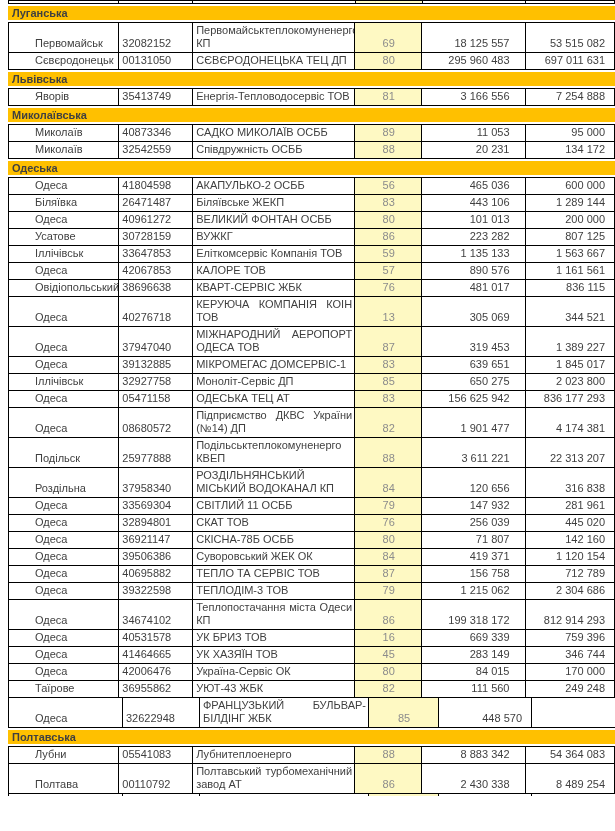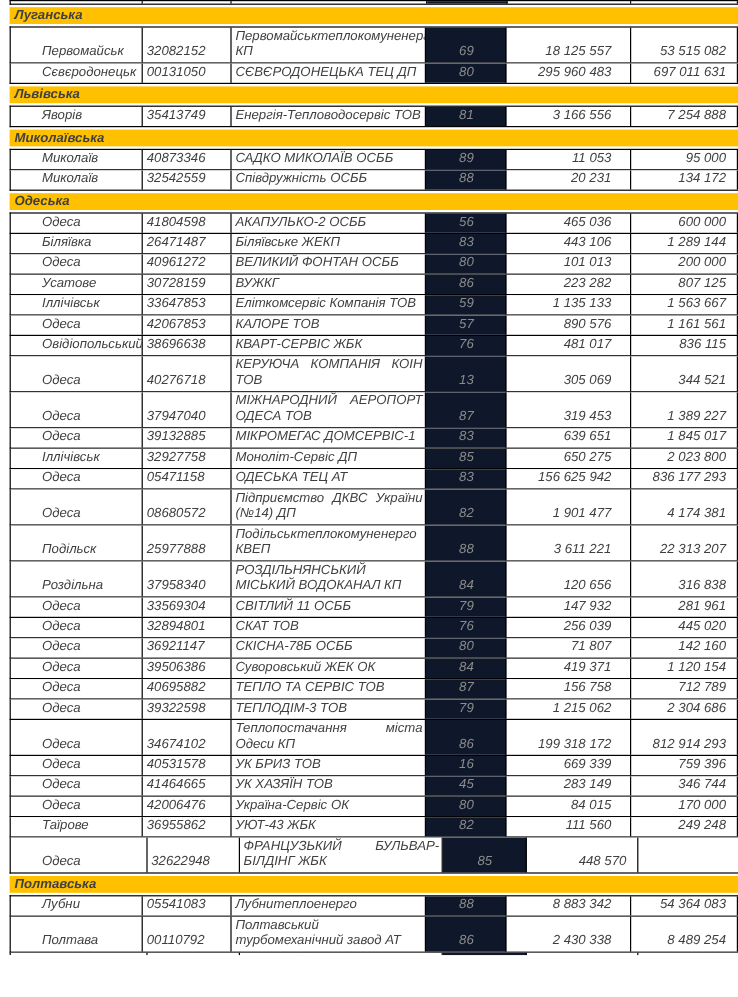--- a/index.html
+++ b/index.html
@@ -4,21 +4,20 @@
 <style>
   html,body{margin:0;padding:0;background:#ffffff;}
   .page{
     position:relative;
     width:615px;height:796px;
     overflow:hidden;
     background:#ffffff;
     font-family:"Liberation Sans", sans-serif;
     font-size:11px;
     color:#3f3f3f;
-    font-style:italic;
   }
   .table-wrap{position:absolute;left:8px;top:0;width:607px;}
   
   .data-row{
     display:flex;
     width:607px;
     box-sizing:border-box;
     border-left:1px solid #000;
     border-bottom:1px solid #000;
     background:#fff;
@@ -29,21 +28,21 @@
     border-right:1px solid #000;
     display:flex;
     align-items:flex-end;
     line-height:13px;
     padding:1px 2px 2px 3px;
     overflow:hidden;
   }
   .c-city  {width:91px;margin-left:23px;}
   .c-code  {width:77px;}
   .c-name  {width:169px;display:block;text-align:justify;padding-right:2px;}
-  .c-score {width:70px;justify-content:center;background:#0f172a;color:#8c8c8c;padding-right:2px;}
+  .c-score {width:70px;justify-content:center;background:#fef9c3;color:#8c8c8c;padding-right:2px;}
   .c-v1    {width:107px;justify-content:flex-end;padding-right:15px;}
   .c-v2    {width:93px;justify-content:flex-end;padding-right:9px;}
   
   .region-row{
     width:607px;
     box-sizing:border-box;
     background:#ffc000;
     height:14px;
     margin:2px 0;
     display:flex;

